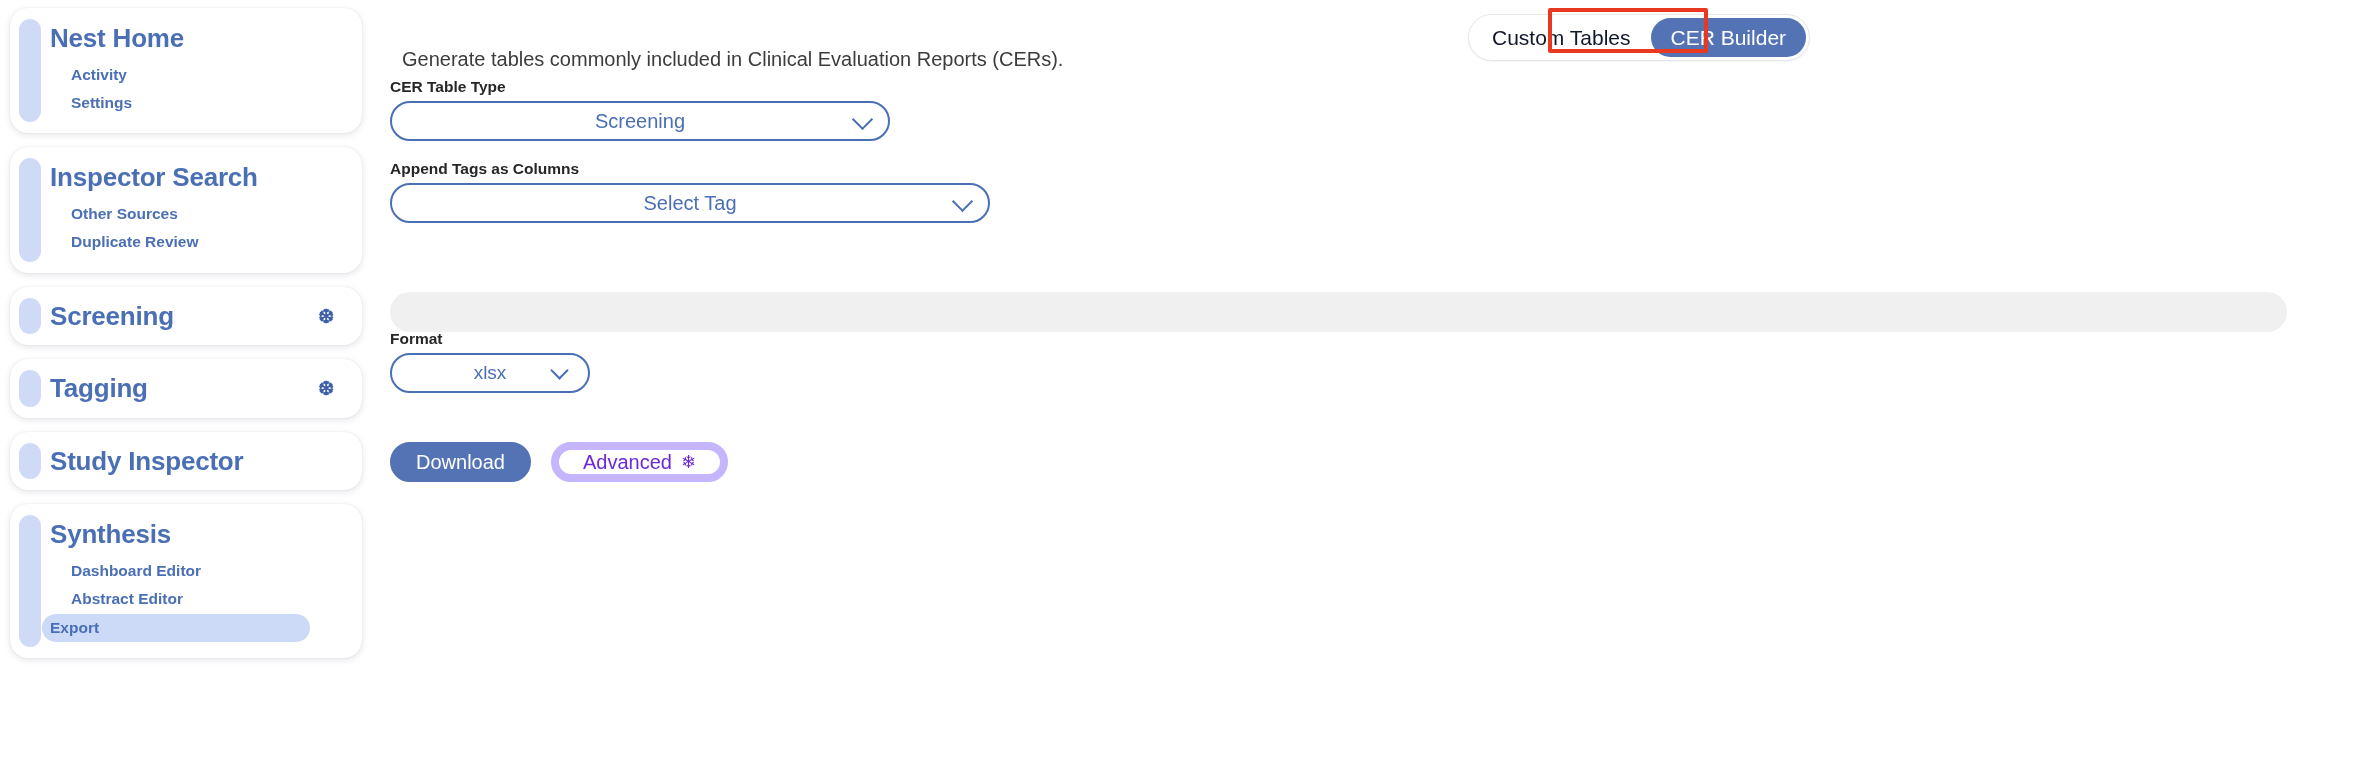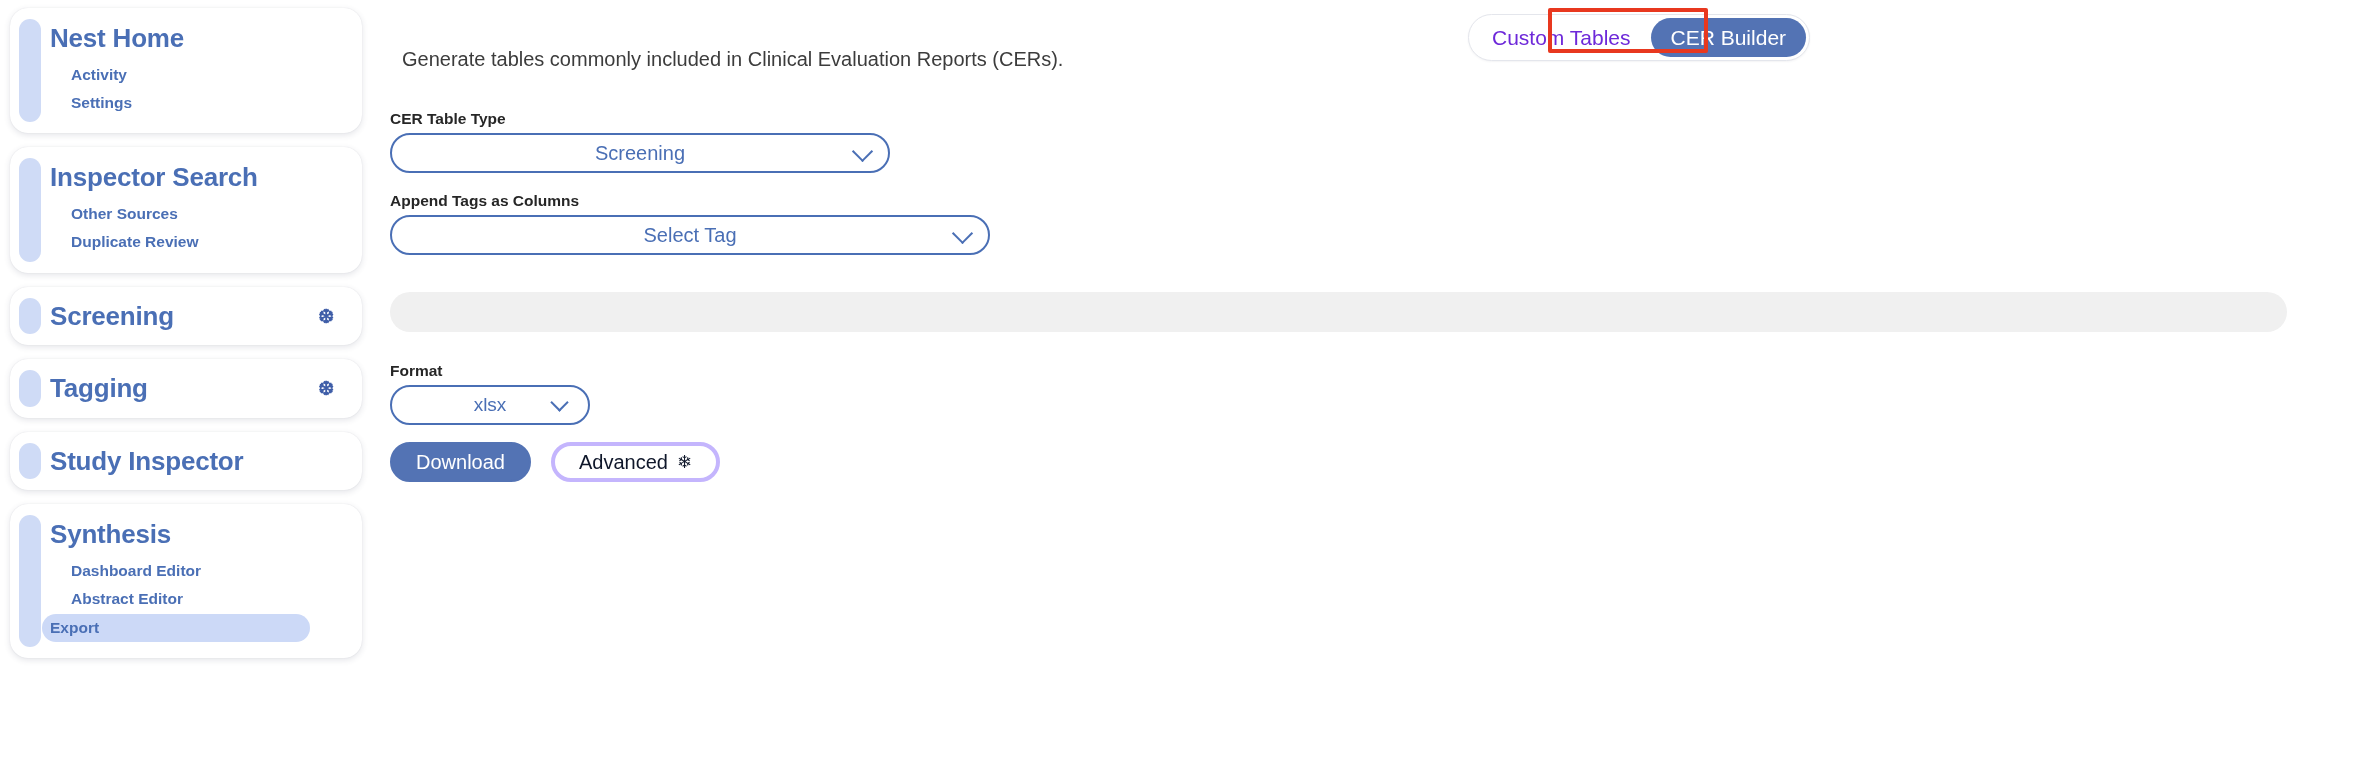--- a/index.html
+++ b/index.html
@@ -75,21 +75,21 @@
     background: #ffffff;
     border: 1px solid #e4e6ec;
     border-radius: 26px;
     padding: 3px;
     box-shadow: 0 1px 2px rgba(60,64,90,0.06);
   }
   .tab {
     font-size: 21px;
     padding: 6px 20px;
     border-radius: 22px;
-    color: #6d28d9;
+    color: #0f172a;
     white-space: nowrap;
     line-height: 1.3;
   }
   .tab.active { background: #5373b4; color: #ffffff; }
   .annot-box {
     position: absolute;
     left: 1158px; top: 8px;
     width: 160px; height: 45px;
     border: 4px solid #e8381f;
     border-radius: 2px;
@@ -98,21 +98,21 @@
 
   .desc {
     position: absolute; top: 48px; left: 12px;
     font-size: 20px; color: #3c3c3c;
     white-space: nowrap;
   }
 
   .field { position: absolute; left: 0; }
   .field-label {
     font-size: 15.5px; font-weight: bold; color: #262626;
-    margin-bottom: 5px; white-space: nowrap; margin-top: 32px;
+    margin-bottom: 5px; white-space: nowrap;
   }
   .select {
     position: relative;
     display: flex; align-items: center; justify-content: center;
     height: 40px;
     border: 2px solid #4a6fb5;
     border-radius: 22px;
     background: #ffffff;
     color: #4a6fb5;
     font-size: 20px;
@@ -145,21 +145,21 @@
     display: flex; align-items: center; gap: 20px;
   }
   .btn {
     display: flex; align-items: center; justify-content: center; gap: 9px;
     height: 40px; padding: 0 24px;
     border-radius: 22px;
     font-size: 20px;
     white-space: nowrap;
   }
   .btn-primary { background: #5373b4; color: #ffffff; border: 2px solid #5373b4; }
-  .btn-outline { background: #ffffff; color: #0f172a; border: 4px solid #c4b5fd; }
+  .btn-outline { background: #ffffff; color: #6d28d9; border: 8px solid #c4b5fd; }
   .btn .gear-ico { font-size: 18px; line-height: 1; }
 </style>
 </head>
 <body>
 
 <div class="page">
 
   <nav class="sidebar" id="sidebar">
       <div class="nav-card">
         <div class="accent"></div>

